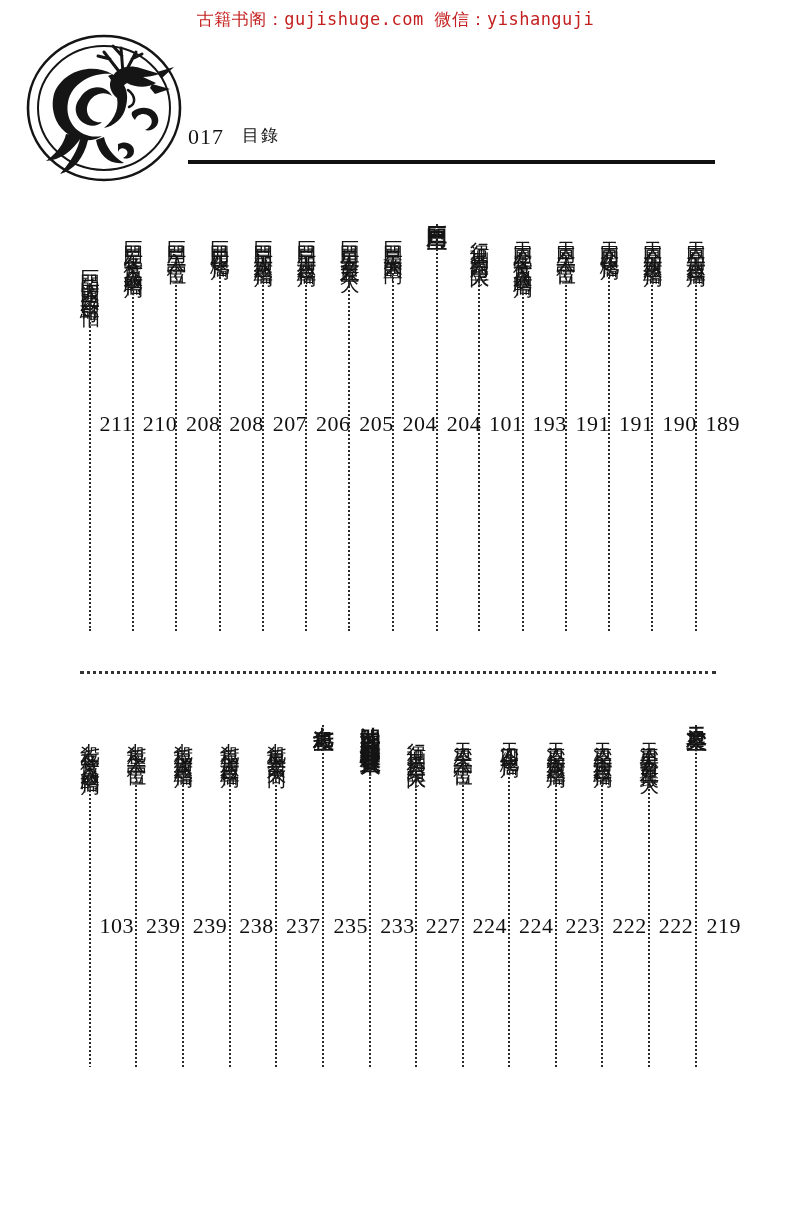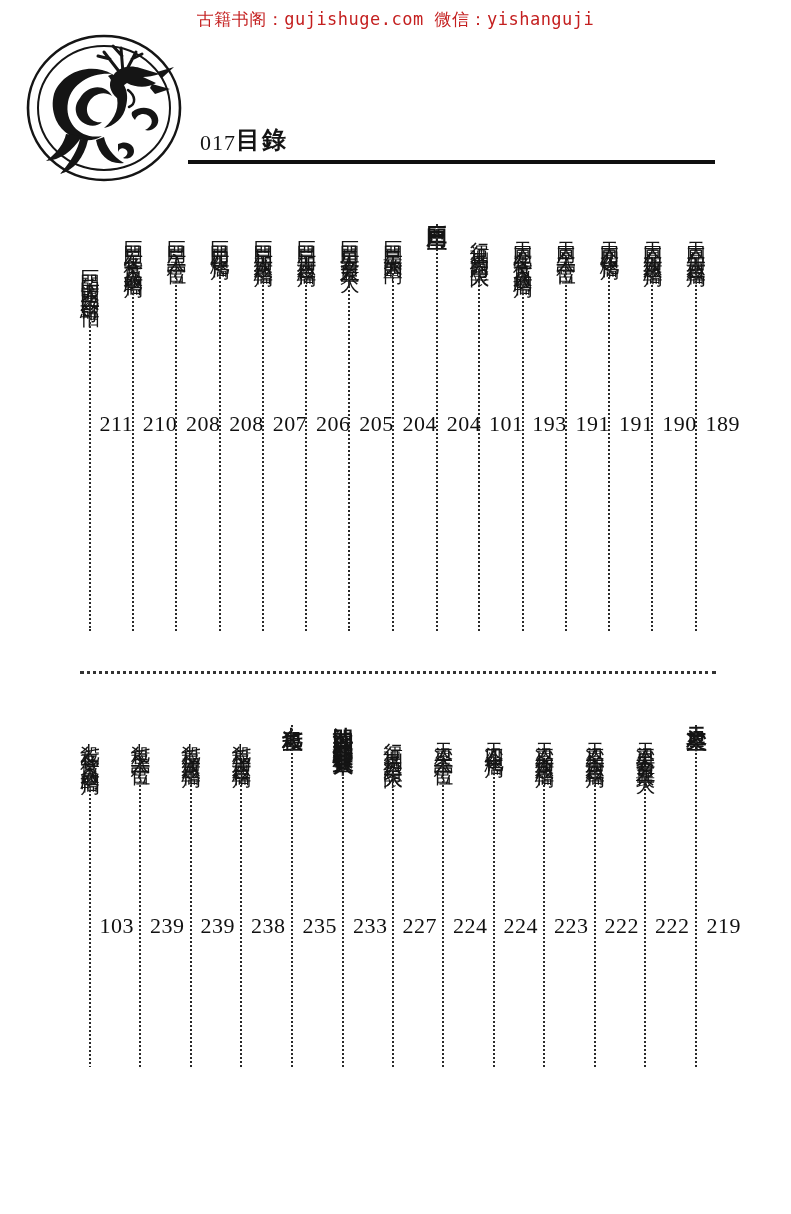--- a/index.html
+++ b/index.html
@@ -17,25 +17,25 @@
     text-align:center;
     font-family:"DejaVu Sans Mono", monospace;
     font-size:17px;letter-spacing:.5px;
     color:var(--watermark-red,#c41f1f);
     white-space:nowrap;
   }
   
   .logo{position:absolute;left:24px;top:32px;width:160px;height:152px;}
   
   .page-head{
-    position:absolute;left:200px;top:124px;
-    font-size:21px;display:flex;align-items:flex-end;
+    position:absolute;left:188px;top:124px;
+    font-size:21px;display:flex;align-items:flex-start;gap:18px;
   }
   .folio{font-family:"Liberation Serif", serif;font-size:22px;letter-spacing:1px;}
-  .ptitle{font-size:24px;font-weight:700;letter-spacing:2px;}
+  .ptitle{font-size:17px;font-weight:400;letter-spacing:2px;}
   .rule{
     position:absolute;left:188px;top:160px;width:527px;height:3.5px;
     background:#101010;
   }
   
   .toc-section{
     position:absolute;left:80px;width:646px;
     display:flex;flex-direction:row-reverse;justify-content:space-between;
   }
   .toc-section.s1{top:195px;height:453px;}
@@ -290,20 +290,27 @@
       </div>
       <div class="entry header">
         <div class="tcol">
           <div class="vtitle">七殺星</div>
           <div class="leader"></div>
         </div>
         <div class="pnum">235</div>
       </div>
       <div class="entry item">
         <div class="tcol">
+          <div class="vtitle">七殺星男女命大不同</div>
+          <div class="leader"></div>
+        </div>
+        <div class="pnum">237</div>
+      </div>
+      <div class="entry item">
+        <div class="tcol">
           <div class="vtitle">七殺星加六吉星格局</div>
           <div class="leader"></div>
         </div>
         <div class="pnum">238</div>
       </div>
       <div class="entry item">
         <div class="tcol">
           <div class="vtitle">七殺星加六煞星格局</div>
           <div class="leader"></div>
         </div>

